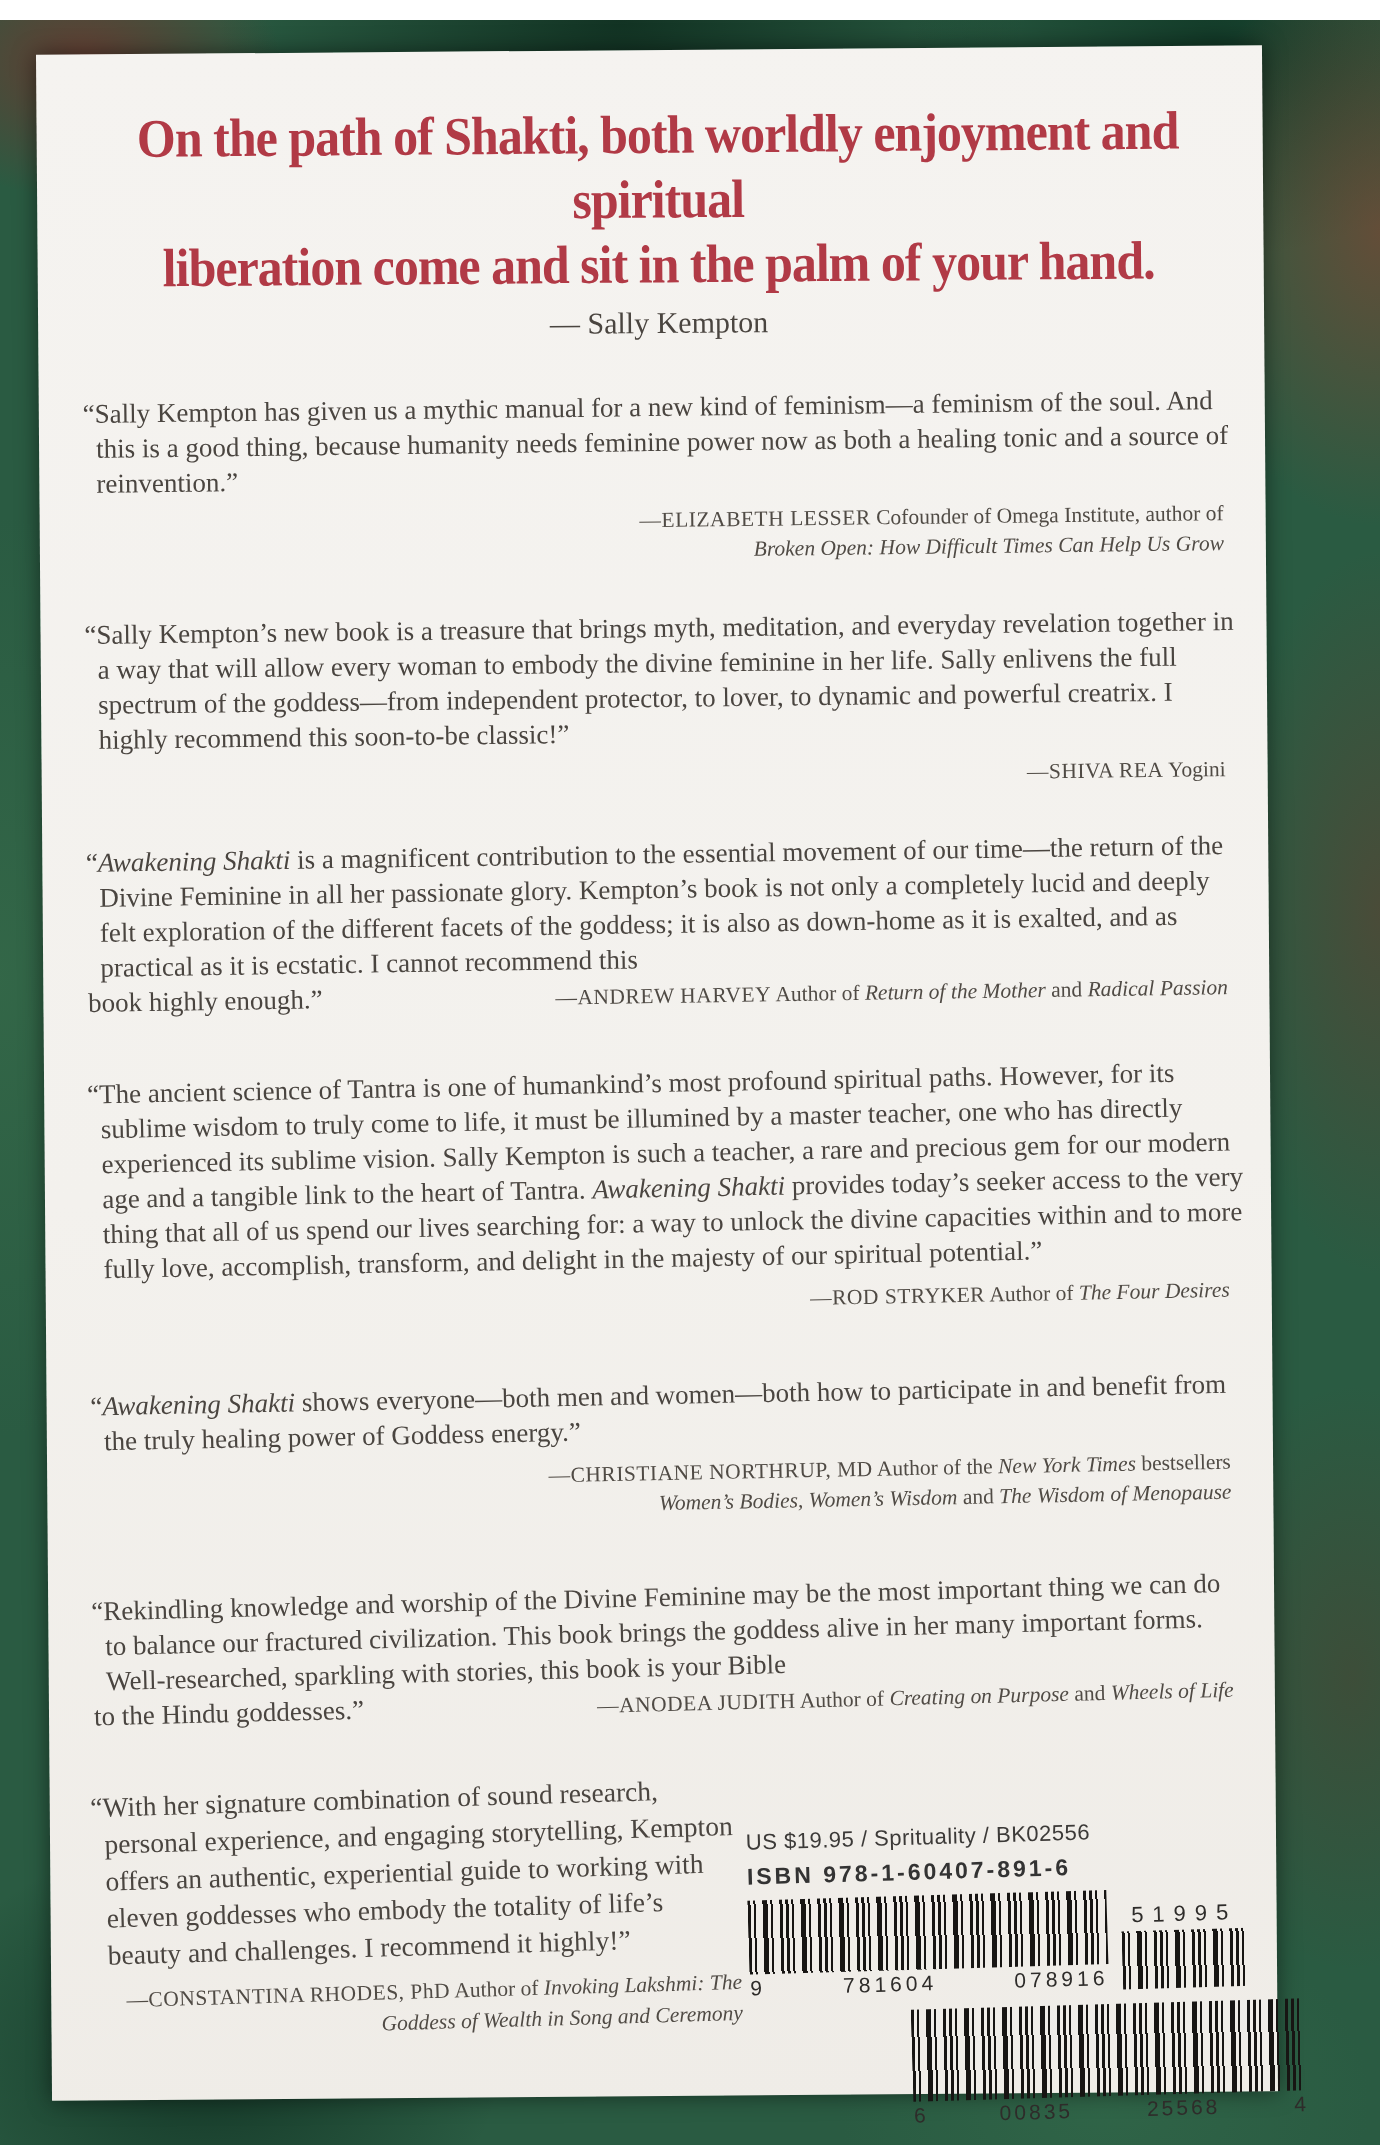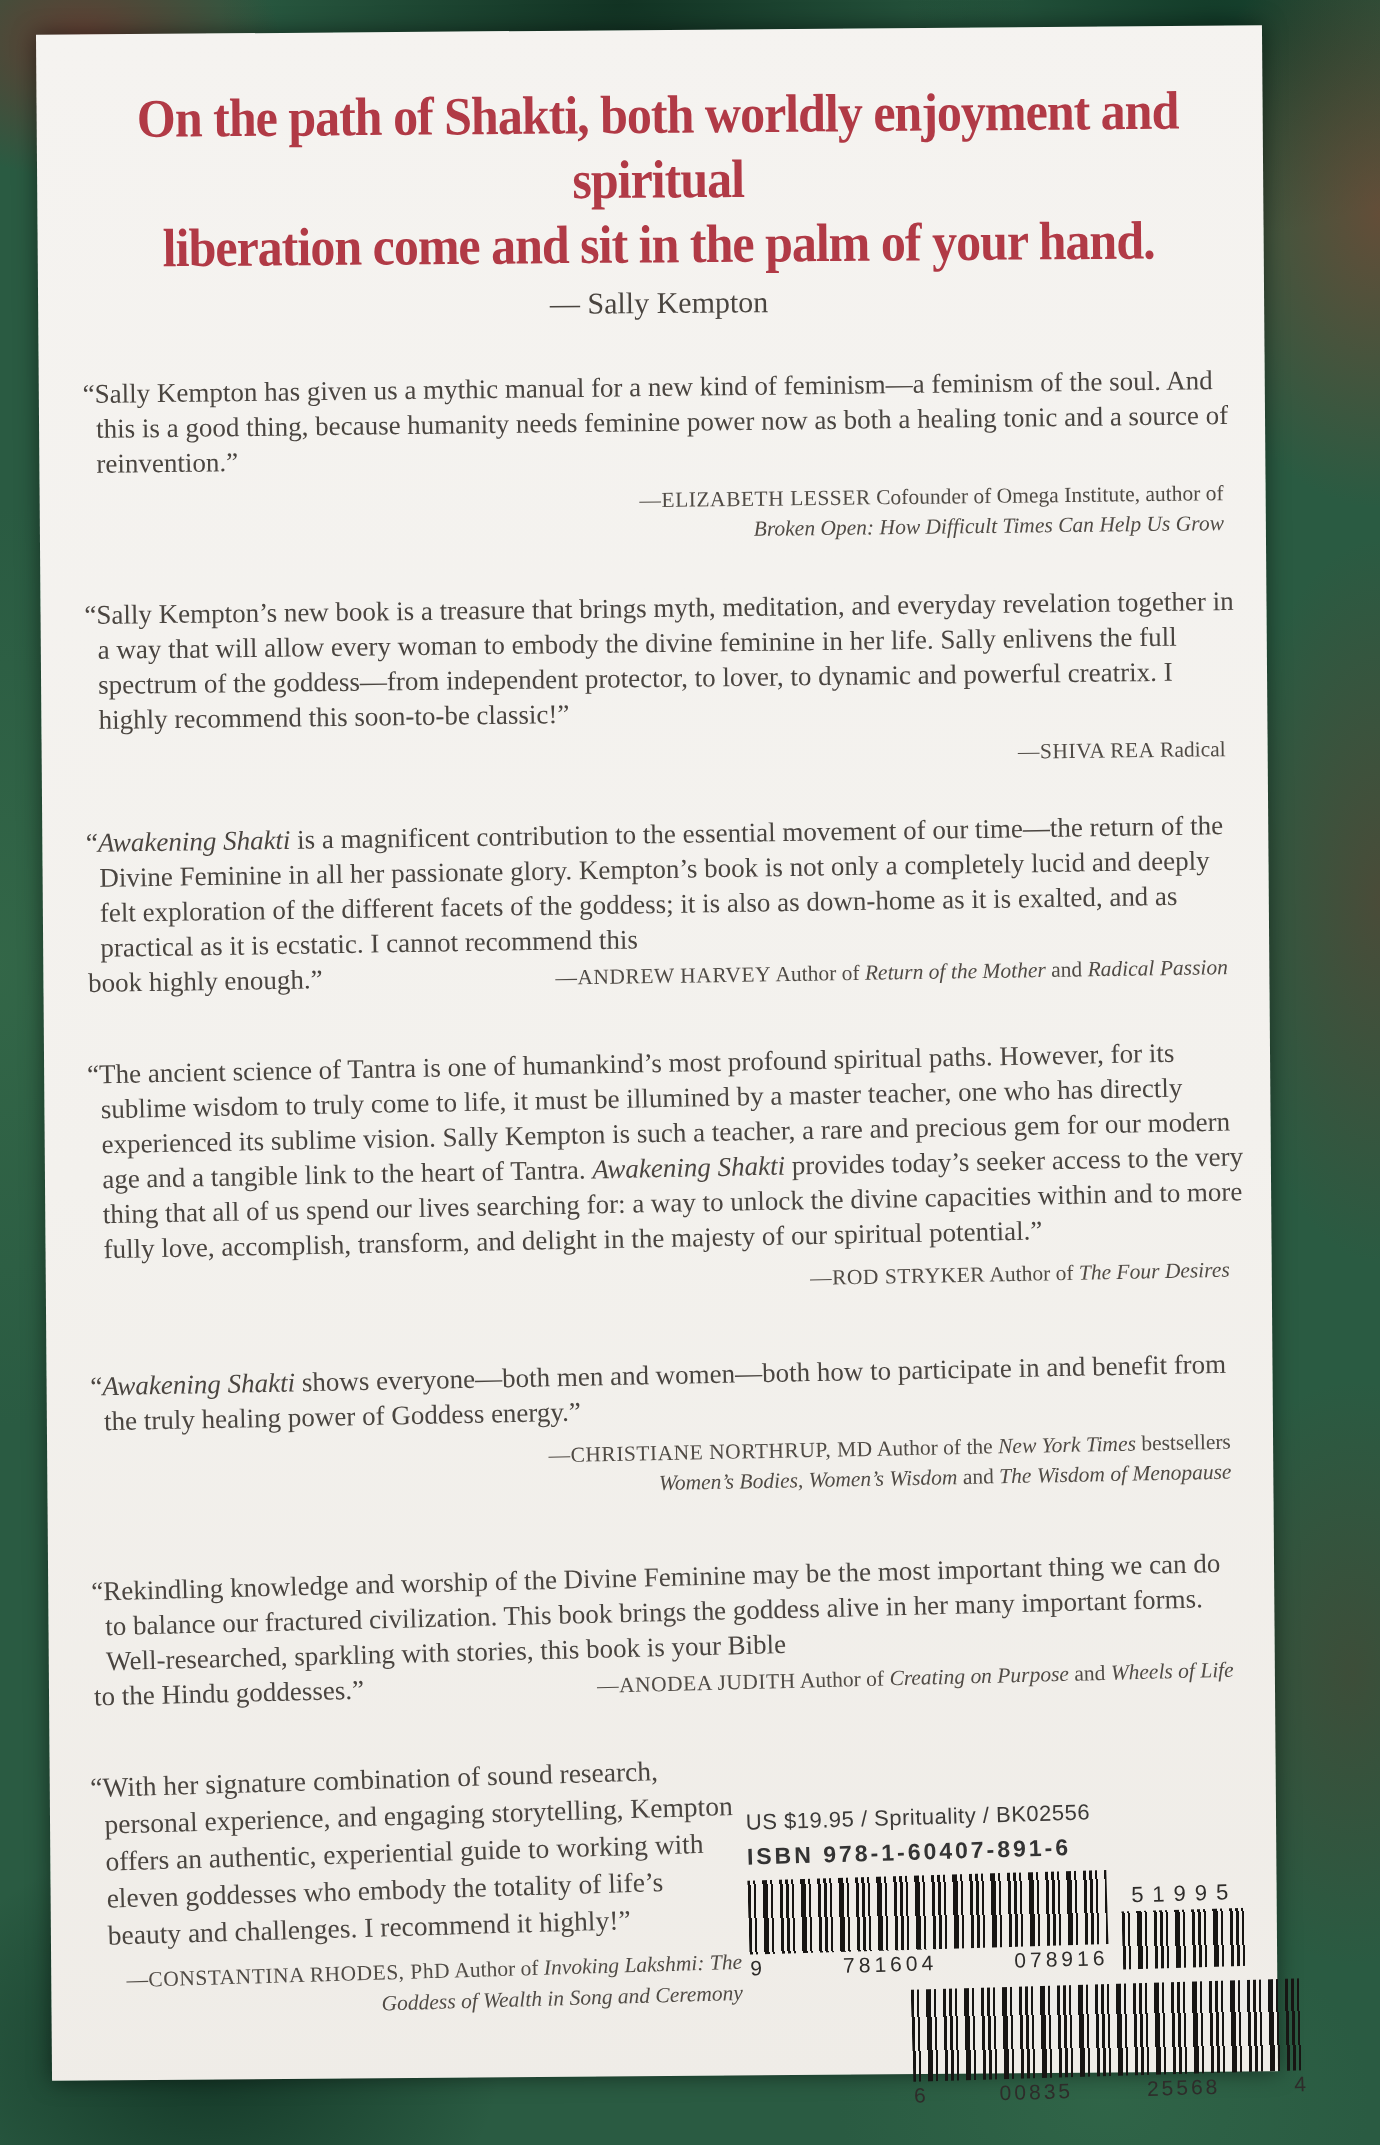--- a/index.html
+++ b/index.html
@@ -14,20 +14,21 @@
     background-image:
       radial-gradient(ellipse 320px 220px at 6% 2%, rgba(148,38,38,.55), transparent 62%),
       radial-gradient(ellipse 280px 420px at 100% 10%, rgba(146,66,48,.55), transparent 70%),
       radial-gradient(ellipse 220px 520px at 100% 42%, rgba(122,52,42,.40), transparent 70%),
       radial-gradient(ellipse 420px 300px at 88% 1%, rgba(18,58,40,.95), transparent 72%),
       radial-gradient(ellipse 560px 380px at 45% 0%, rgba(14,44,30,.85), transparent 72%),
       radial-gradient(ellipse 320px 640px at 0% 45%, rgba(58,112,76,.55), transparent 72%),
       radial-gradient(ellipse 420px 320px at 15% 96%, rgba(16,48,34,.80), transparent 70%),
       radial-gradient(ellipse 380px 280px at 80% 98%, rgba(52,108,76,.55), transparent 70%),
       radial-gradient(ellipse 240px 420px at 98% 78%, rgba(96,52,40,.35), transparent 70%);
+    margin-top: 20px;
   }
   .cover{
     position:absolute;left:44px;top:30px;width:1226px;height:2046px;
     background:linear-gradient(178deg,#f5f3f0 0%,#f3f1ed 55%,#efece7 100%);
     box-shadow:0 0 22px rgba(0,0,0,.5);
     transform:rotate(-0.45deg);
     box-sizing:border-box;
     padding:52px 28px 0 44px;
     color:#4a4540;
   }
@@ -101,21 +102,21 @@
     </div>
     <div class="attr mt-a t1">
       <span class="name">—ELIZABETH LESSER</span><span>  Cofounder of Omega Institute, author of</span><br>
       <em>Broken Open: How Difficult Times Can Help Us Grow</em>
     </div>
 
     <div class="quote mt-q t1">
       <p>“Sally Kempton’s new book is a treasure that brings myth, meditation, and everyday revelation together in a way that will allow every woman to embody the divine feminine in her life. Sally enlivens the full spectrum of the goddess—from independent protector, to lover, to dynamic and powerful creatrix. I highly recommend this soon-to-be classic!”</p>
     </div>
     <div class="attr mt-a t1">
-      <span class="name">—SHIVA REA</span><span>  Radical</span>
+      <span class="name">—SHIVA REA</span><span>  Yogini</span>
     </div>
 
     <div class="quote mt-q t2">
       <p><span>“</span><em>Awakening Shakti</em><span> is a magnificent contribution to the essential movement of our time—the return of the Divine Feminine in all her passionate glory. Kempton’s book is not only a completely lucid and deeply felt exploration of the different facets of the goddess; it is also as down-home as it is exalted, and as practical as it is ecstatic. I cannot recommend this</span></p>
       <div class="lastrow">
         <span class="tailtext">book highly enough.”</span>
         <span class="attr"><span class="name">—ANDREW HARVEY</span><span>  Author of </span><em>Return of the Mother</em><span> and </span><em>Radical Passion</em></span>
       </div>
     </div>
 

